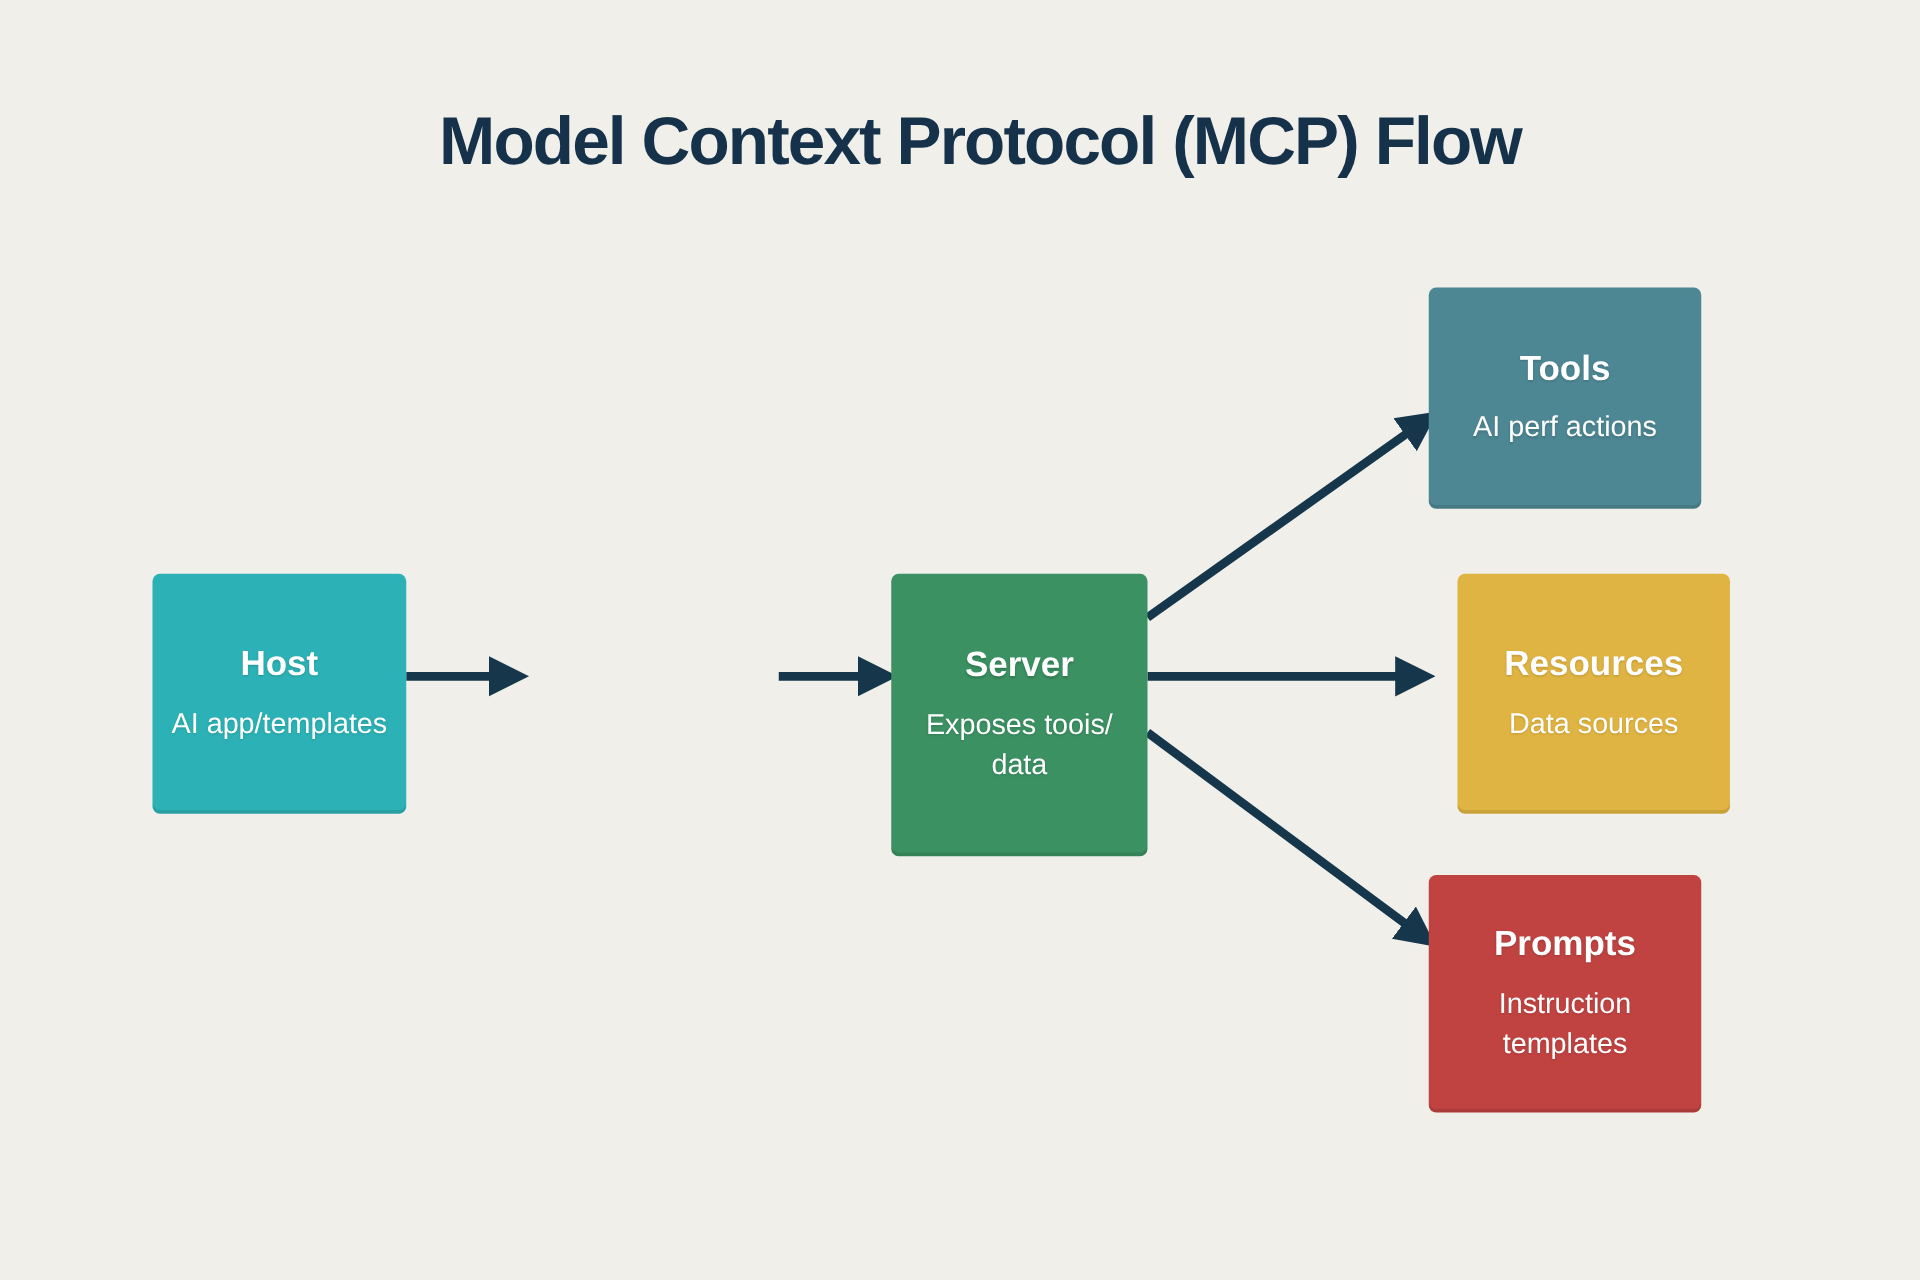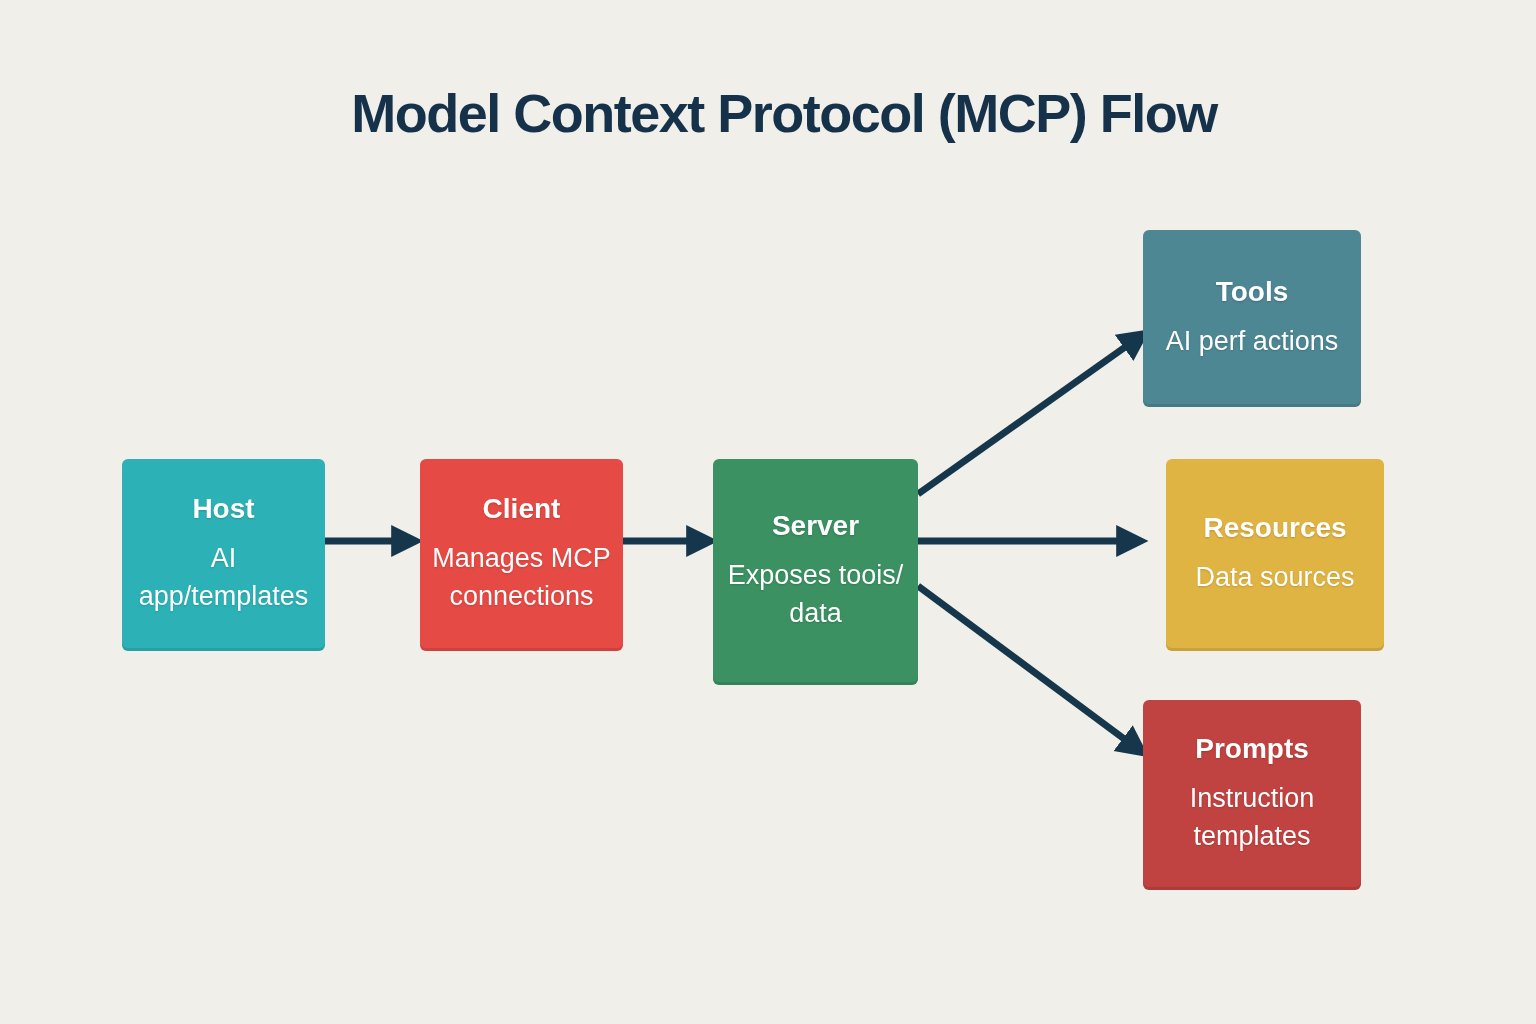--- a/index.html
+++ b/index.html
@@ -37,21 +37,21 @@
     box-sizing: border-box;
     box-shadow: inset 0 -3px 0 rgba(0,0,0,0.10);
   }
   .node-label {
     font-size: 28px;
     font-weight: bold;
     line-height: 1.1;
     text-shadow: 0 1px 2px rgba(0,0,0,0.18);
   }
   .node-sublabel {
-    font-size: 27px;
+    font-size: 23px;
     font-weight: normal;
     line-height: 1.4;
     white-space: pre-line;
     text-shadow: 0 1px 2px rgba(0,0,0,0.15);
   }
   
   .node-host      { left: 122px;  top: 459px; width: 203px; height: 192px; }
   .node-client    { left: 420px;  top: 459px; width: 203px; height: 192px; }
   .node-server    { left: 713px;  top: 459px; width: 205px; height: 226px; }
   .node-tools     { left: 1143px; top: 230px; width: 218px; height: 177px; }
@@ -83,25 +83,20 @@
     <line x1="918" y1="494" x2="1128" y2="345" stroke="#16374b" stroke-width="7" marker-end="url(#ah)"></line>
     <line x1="918" y1="541" x2="1121" y2="541" stroke="#16374b" stroke-width="7" marker-end="url(#ah)"></line>
     <line x1="918" y1="586" x2="1127" y2="741" stroke="#16374b" stroke-width="7" marker-end="url(#ah)"></line>
   </svg>
 
   <div class="node node-host" style="background-color: rgb(44, 178, 182);">
     <div class="node-label">Host</div>
     <div class="node-sublabel">AI app/templates</div>
   </div>
 
-  <div class="node node-client" style="background-color: rgb(230, 74, 68);">
-    <div class="node-label">Client</div>
-    <div class="node-sublabel">Manages MCP
-connections</div>
-  </div>
 
   <div class="node node-server" style="background-color: rgb(59, 145, 98);">
     <div class="node-label">Server</div>
     <div class="node-sublabel">Exposes toois/
 data</div>
   </div>
 
   <div class="node node-tools" style="background-color: rgb(77, 135, 147);">
     <div class="node-label">Tools</div>
     <div class="node-sublabel">AI perf actions</div>

